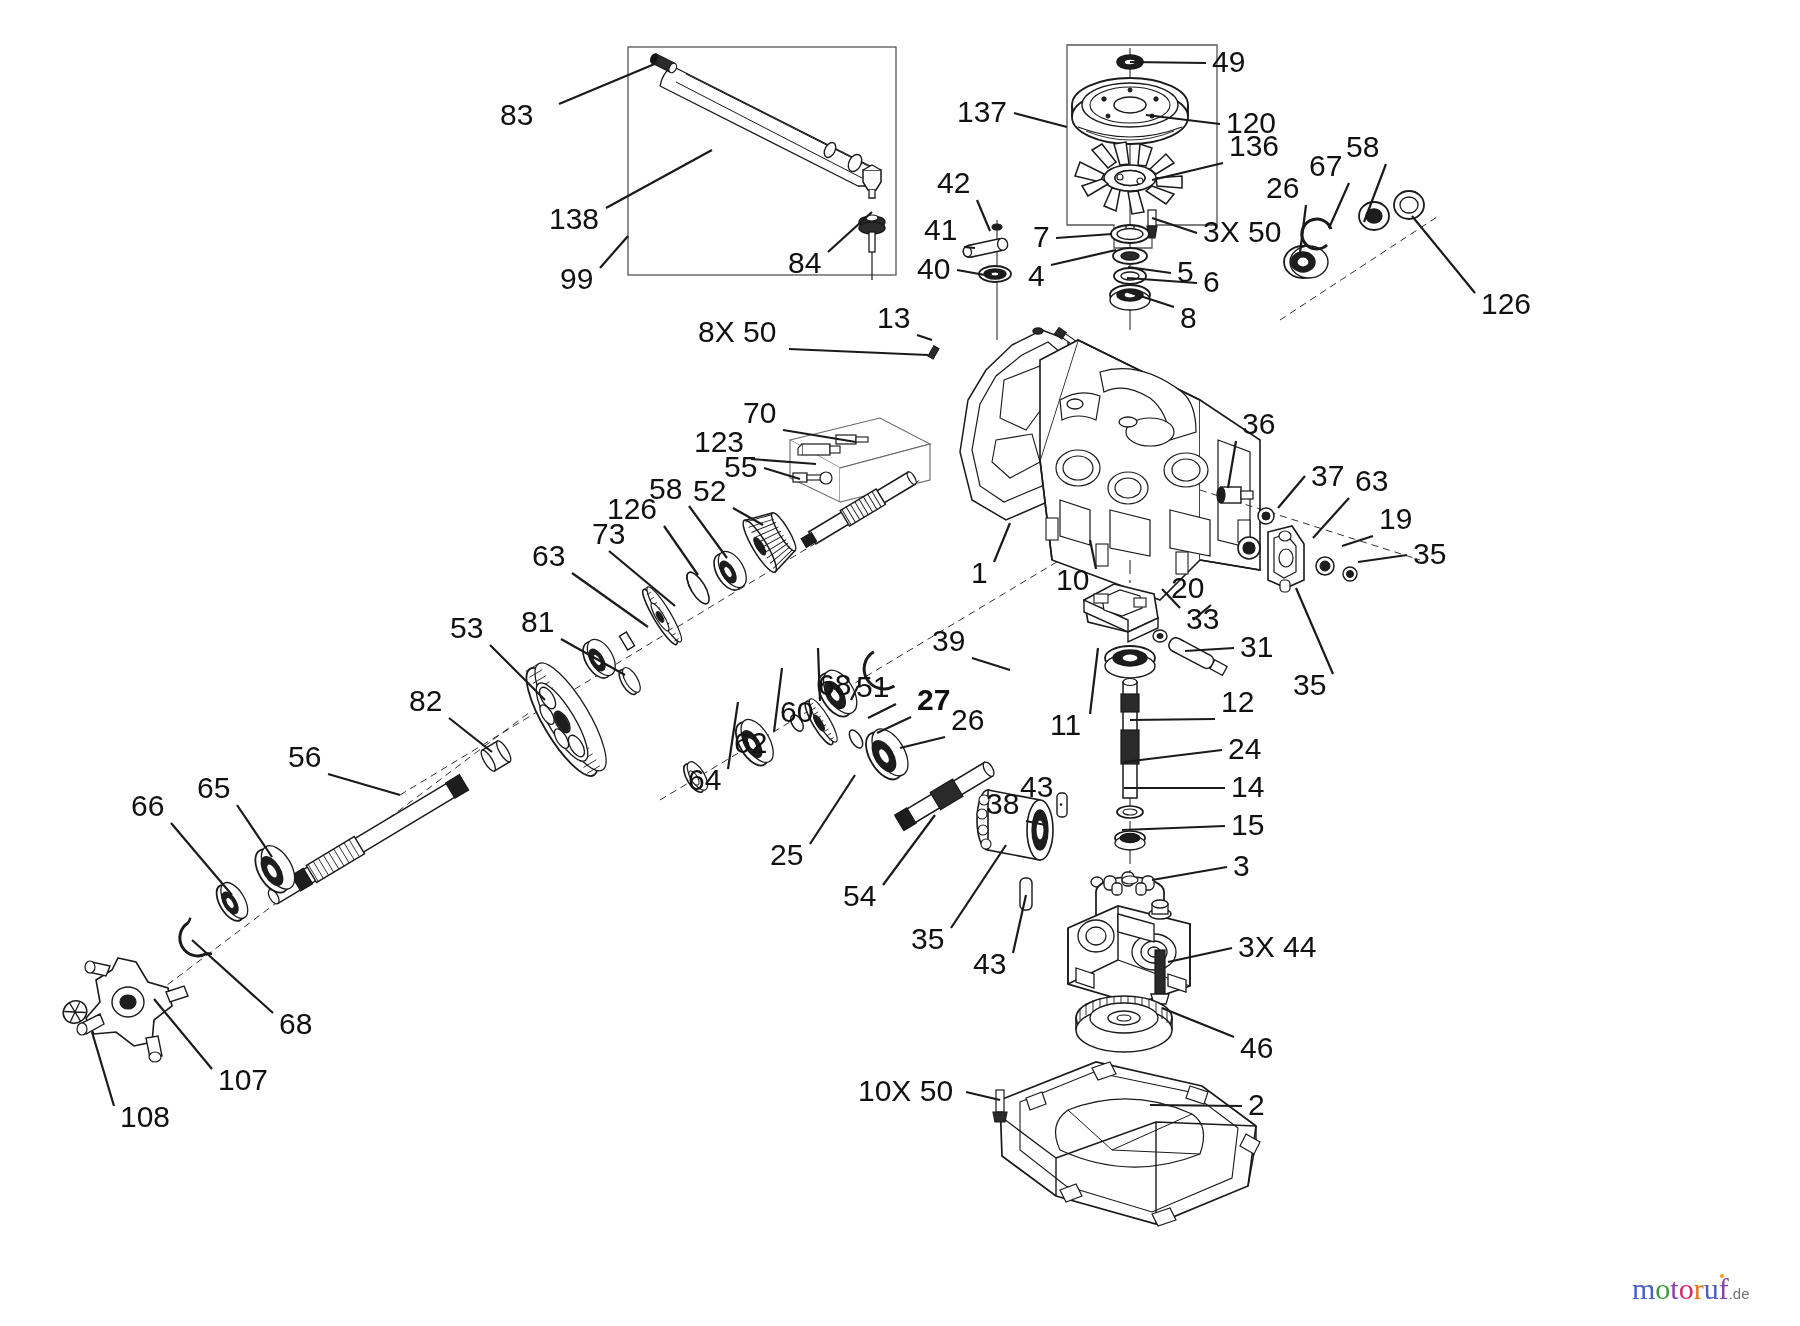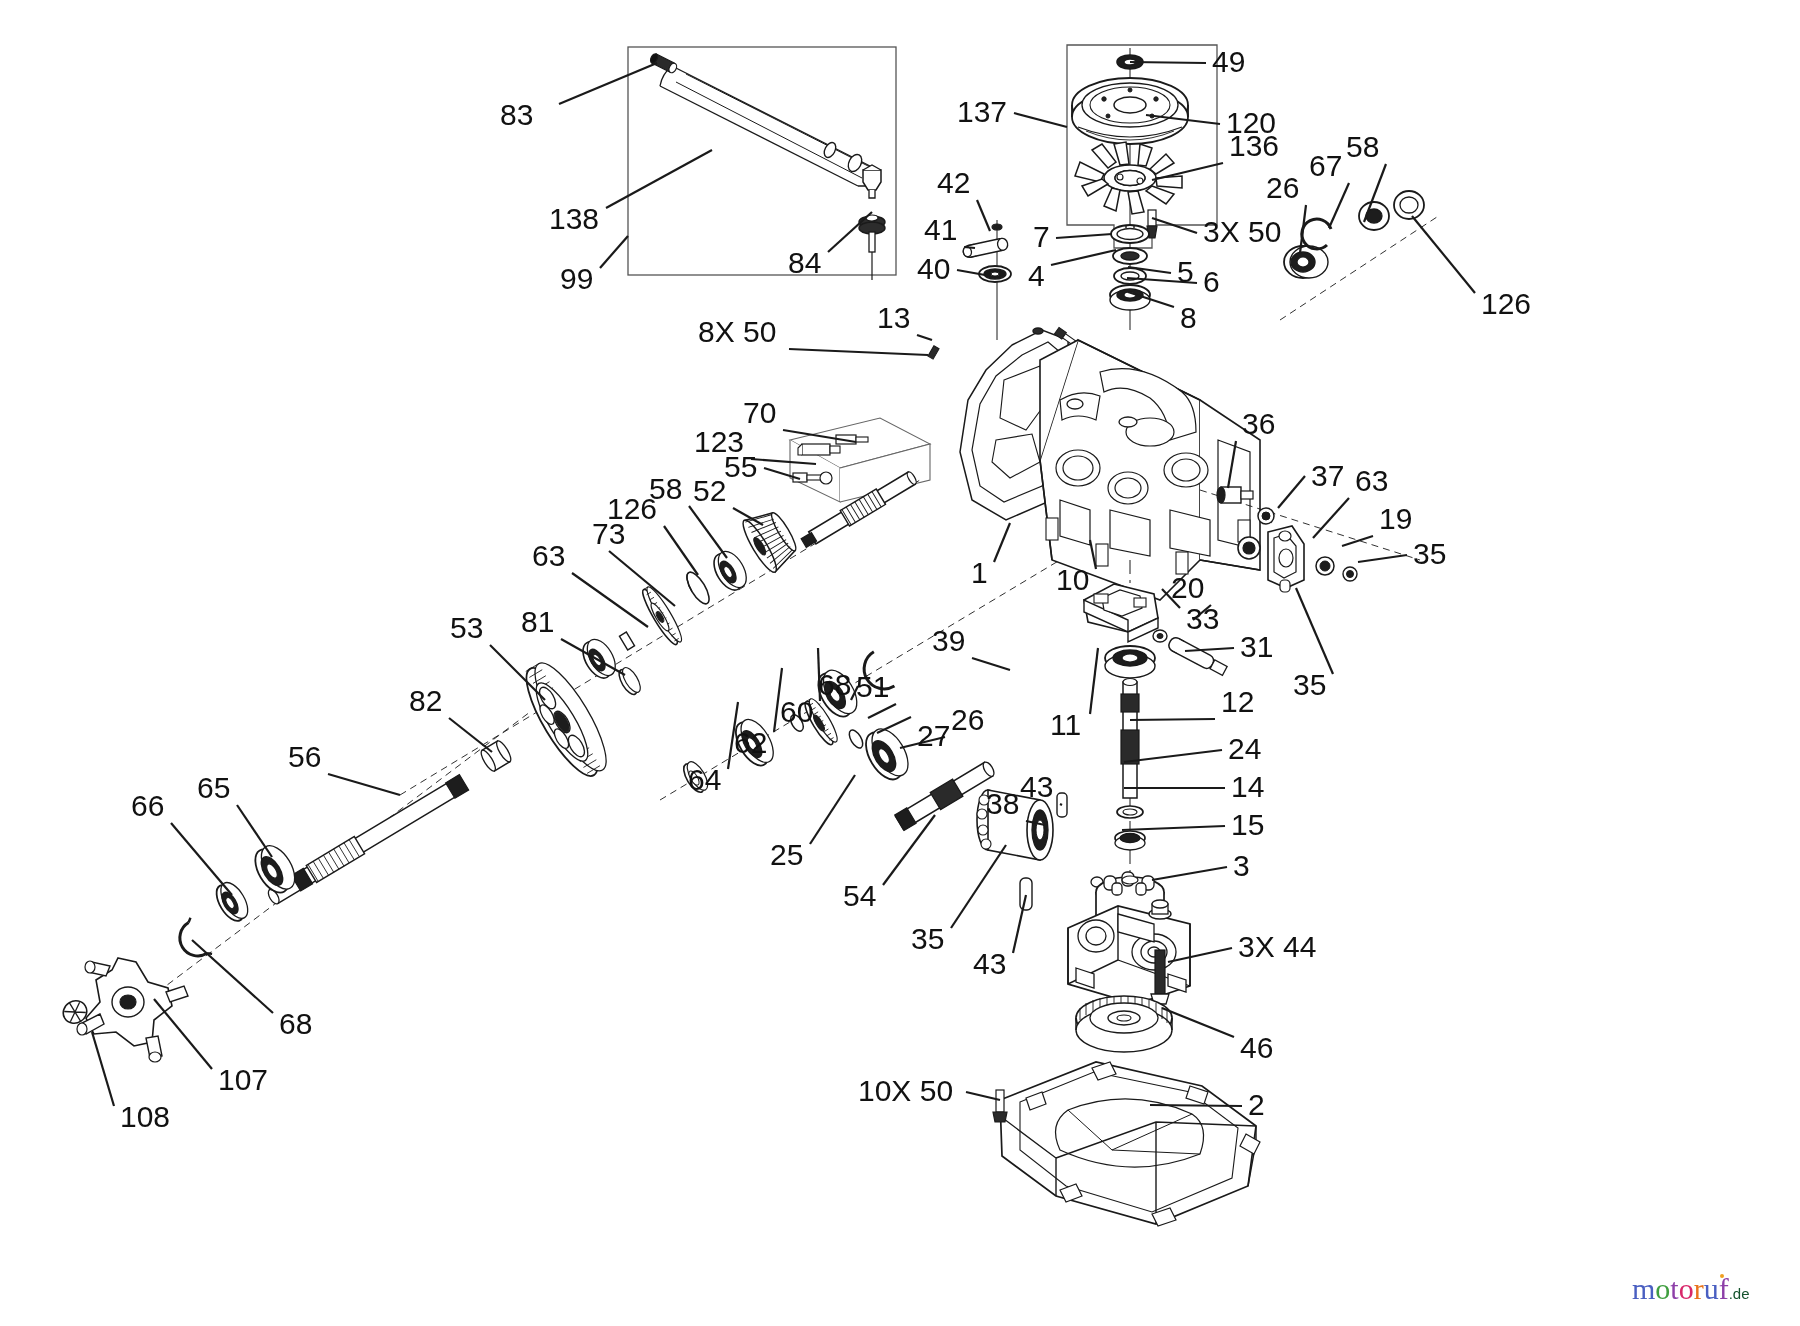--- a/index.html
+++ b/index.html
@@ -5,21 +5,21 @@
   html,body{margin:0;padding:0;background:#ffffff;}
   body{width:1800px;height:1326px;position:relative;overflow:hidden;
        font-family:"Liberation Sans", sans-serif;color:#000;}
   #stage{position:absolute;left:0;top:0;width:1800px;height:1326px;}
   svg.art{position:absolute;left:0;top:0;width:1800px;height:1326px;}
   .callout{position:absolute;font-family:"Liberation Sans", sans-serif;
            font-size:30px;line-height:1;color:#111;white-space:nowrap;}
   .wm{position:absolute;left:1632px;top:1272px;font-family:"Liberation Serif", serif;
       font-size:30px;letter-spacing:0px;white-space:nowrap;}
   .wm span{display:inline-block;}
-  .wm .dotd{font-size:15px;color:#14532d;font-family:"Liberation Sans", sans-serif;}
+  .wm .dotd{font-size:15px;color:#737373;font-family:"Liberation Sans", sans-serif;}
   .wm .dot{position:absolute;width:4px;height:4px;border-radius:50%;background:#f0a020;
            right:26px;top:2px;}
 </style>
 </head>
 <body>
 
 <div id="stage">
 
   <svg class="art" viewBox="0 0 1800 1326">
     <defs>
@@ -776,21 +776,21 @@
       <div class="callout" style="left: 197px; top: 773px;">65</div>
       <div class="callout" style="left: 131px; top: 791px;">66</div>
       <div class="callout" style="left: 279px; top: 1009px;">68</div>
       <div class="callout" style="left: 218px; top: 1065px;">107</div>
       <div class="callout" style="left: 120px; top: 1102px;">108</div>
       <div class="callout" style="left: 688px; top: 765px;">64</div>
       <div class="callout" style="left: 734px; top: 728px;">62</div>
       <div class="callout" style="left: 780px; top: 697px;">60</div>
       <div class="callout" style="left: 818px; top: 670px;">68</div>
       <div class="callout" style="left: 856px; top: 672px;">51</div>
-      <div class="callout" style="left: 917px; top: 721px;">27</div>
+      <div class="callout" style="left: 917px; top: 685px; font-weight: bold;">27</div>
       <div class="callout" style="left: 951px; top: 705px;">26</div>
       <div class="callout" style="left: 770px; top: 840px;">25</div>
       <div class="callout" style="left: 843px; top: 881px;">54</div>
       <div class="callout" style="left: 911px; top: 924px;">35</div>
       <div class="callout" style="left: 973px; top: 949px;">43</div>
       <div class="callout" style="left: 986px; top: 789px;">38</div>
       <div class="callout" style="left: 1020px; top: 772px;">43</div>
       <div class="callout" style="left: 971px; top: 558px;">1</div>
       <div class="callout" style="left: 1056px; top: 565px;">10</div>
       <div class="callout" style="left: 932px; top: 626px;">39</div>

